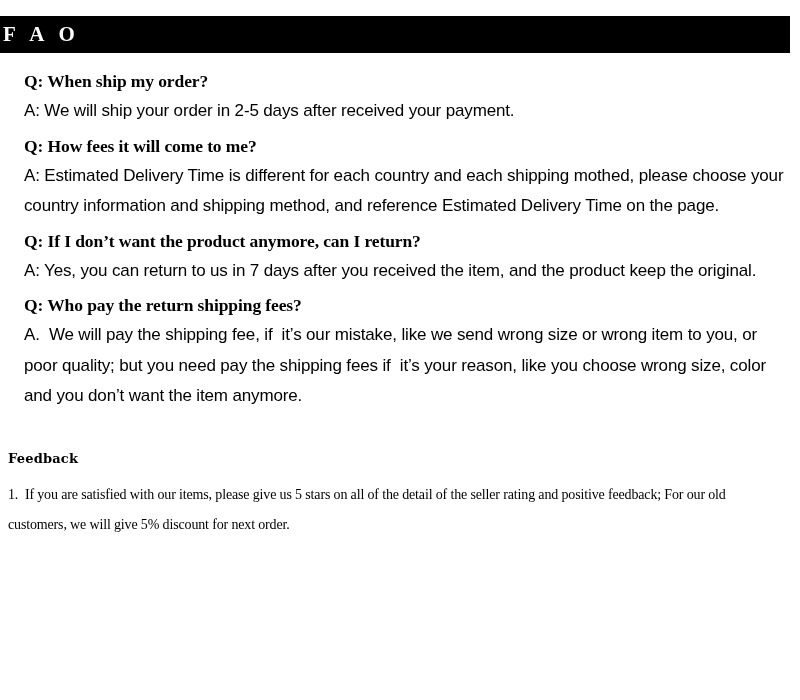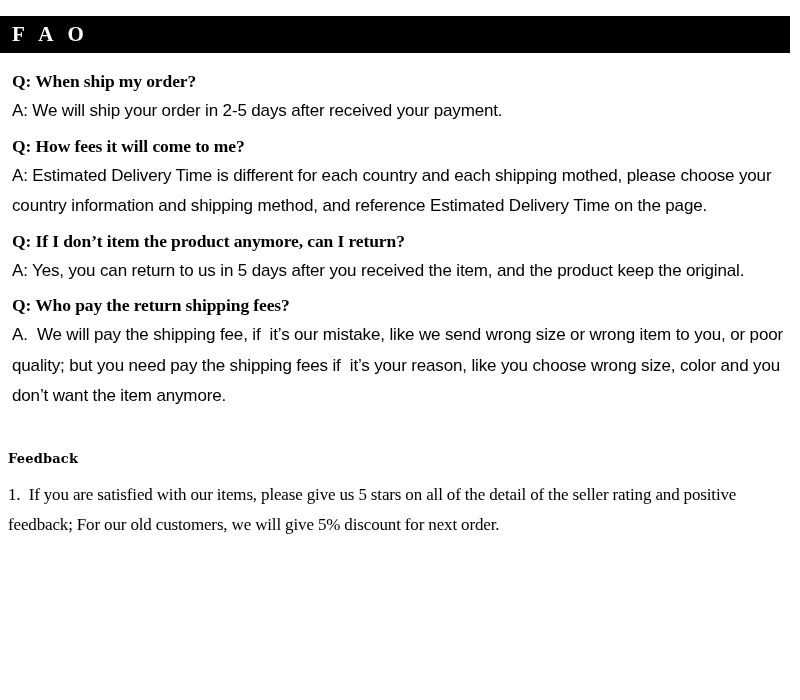--- a/index.html
+++ b/index.html
@@ -27,42 +27,42 @@
   .banner {
     position: absolute;
     left: 0;
     top: 16px;
     width: 790px;
     height: 37px;
     background: #000000;
   }
   .banner-title {
     position: absolute;
-    left: 12px;
+    left: 3px;
     top: 50%;
     transform: translateY(-52%);
     color: #ffffff;
     font-family: "Liberation Serif", "DejaVu Serif", serif;
     font-weight: bold;
     font-size: 21px;
     letter-spacing: 5px;
     line-height: 1;
     white-space: pre;
   }
 
   
   .content {
     position: absolute;
     left: 8px;
     top: 66px;
     width: 778px;
   }
 
   .qa-block {
-    margin: 0 0 4px 4px;
+    margin: 0 0 4px 16px;
   }
 
   .q-line {
     font-family: "Liberation Serif", "DejaVu Serif", serif;
     font-weight: bold;
     font-size: 17.5px;
     line-height: 30px;
     margin: 0;
     white-space: pre-wrap;
     letter-spacing: -0.1px;
@@ -87,21 +87,21 @@
     font-weight: bold;
     font-size: 13px;
     line-height: 26px;
     margin: 0 0 8px 0;
     letter-spacing: 0.2px;
   }
 
   .para {
     font-family: "Liberation Serif", "DejaVu Serif", serif;
     font-weight: normal;
-    font-size: 17px;
+    font-size: 14px;
     line-height: 30px;
     margin: 0;
     white-space: pre-wrap;
     letter-spacing: -0.15px;
   }
 
   .contact-gap {
     height: 14px;
   }
 </style>
@@ -121,22 +121,22 @@
       <p class="a-line">A: We will ship your order in 2-5 days after received your payment.</p>
     </div>
 
     <div class="qa-block">
       <p class="q-line">Q: How fees it will come to me?</p>
       <p class="a-line">A: Estimated Delivery Time is different for each country and each shipping mothed, please choose your country information and shipping method, and reference Estimated Delivery Time on the page.</p>
     </div>
 
 
     <div class="qa-block">
-      <p class="q-line">Q: If I don’t item the product anymore, can I return?</p>
-      <p class="a-line">A: Yes, you can return to us in 5 days after you received the item, and the product keep the original.</p>
+      <p class="q-line">Q: If I don’t want the product anymore, can I return?</p>
+      <p class="a-line">A: Yes, you can return to us in 7 days after you received the item, and the product keep the original.</p>
     </div>
 
     <div class="qa-block">
       <p class="q-line">Q: Who pay the return shipping fees?</p>
       <p class="a-line">A.  We will pay the shipping fee, if  it’s our mistake, like we send wrong size or wrong item to you, or poor quality; but you need pay the shipping fees if  it’s your reason, like you choose wrong size, color and you don’t want the item anymore.</p>
     </div>
 
     <div class="section-gap"></div>
 
     <div class="section">

